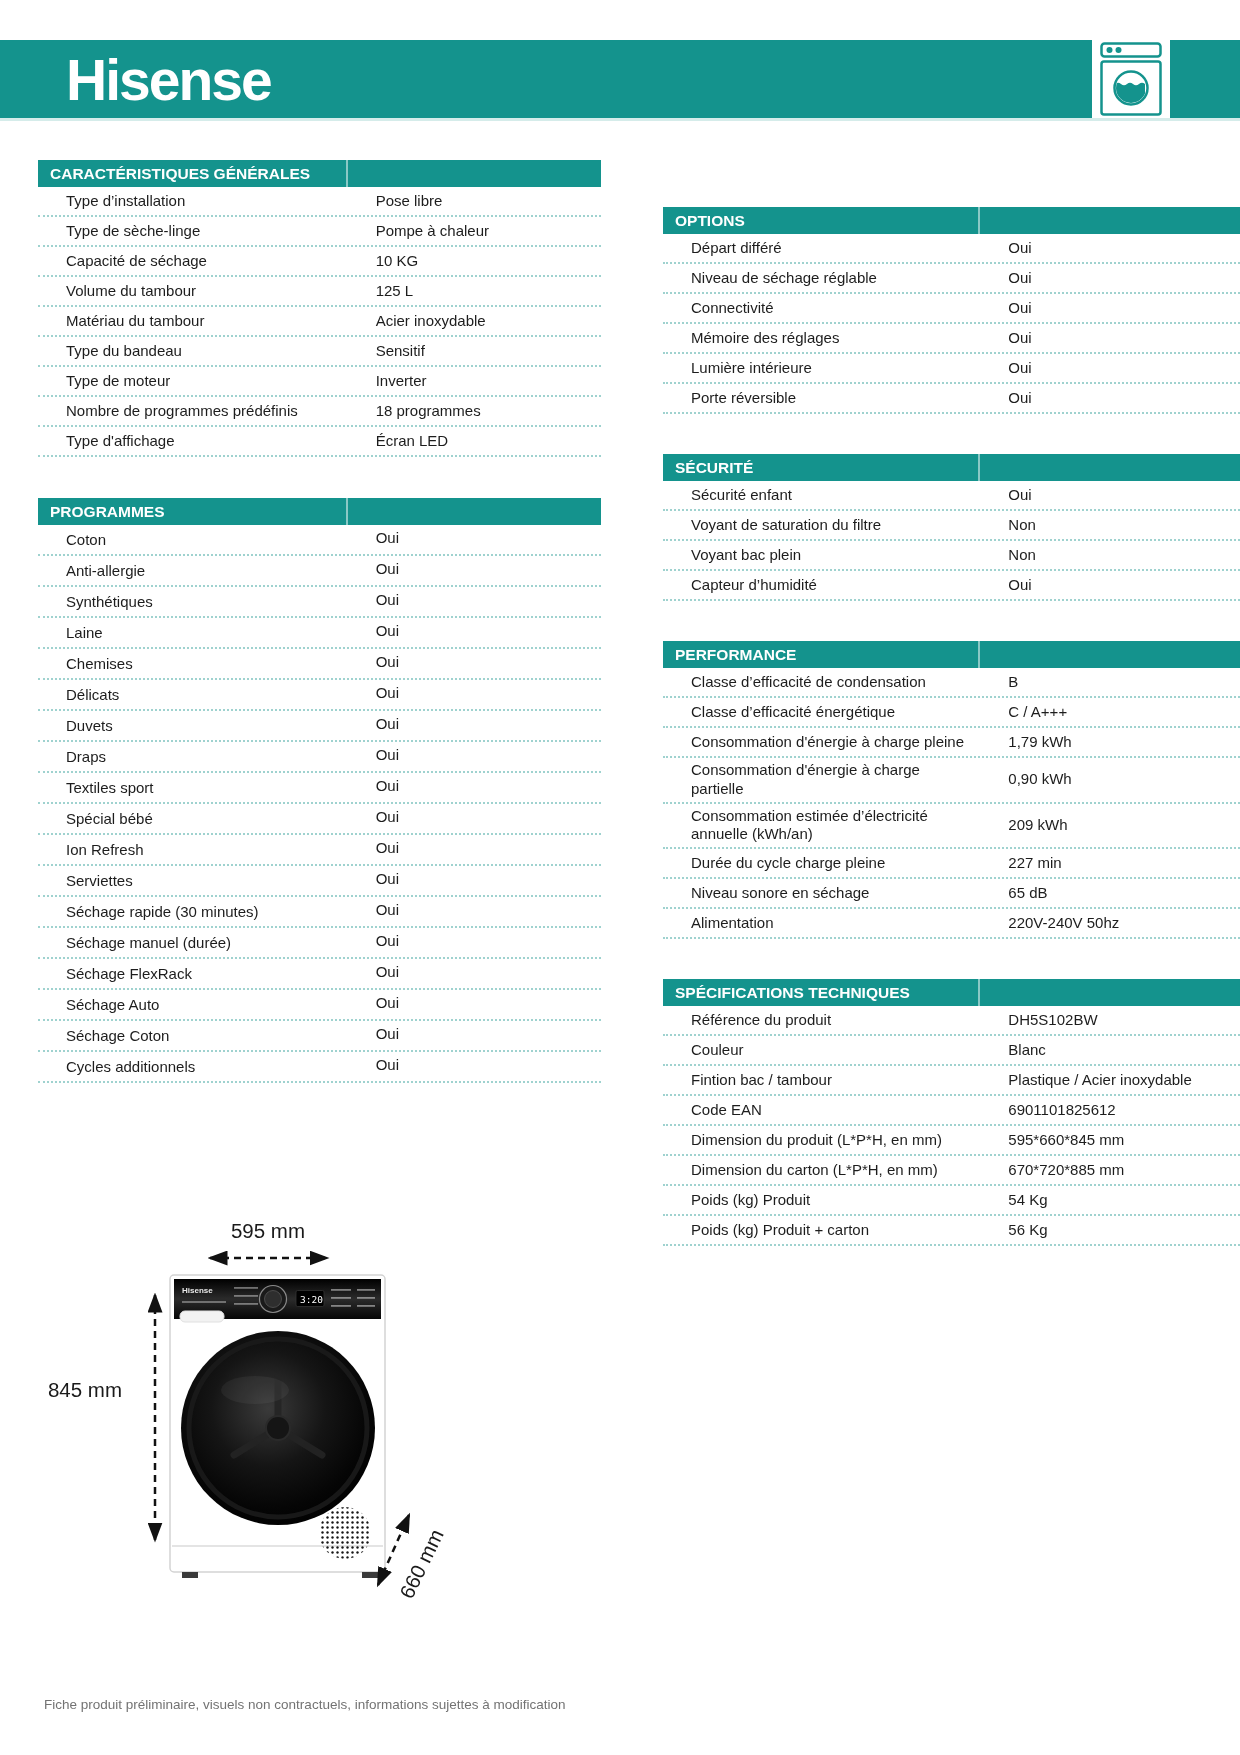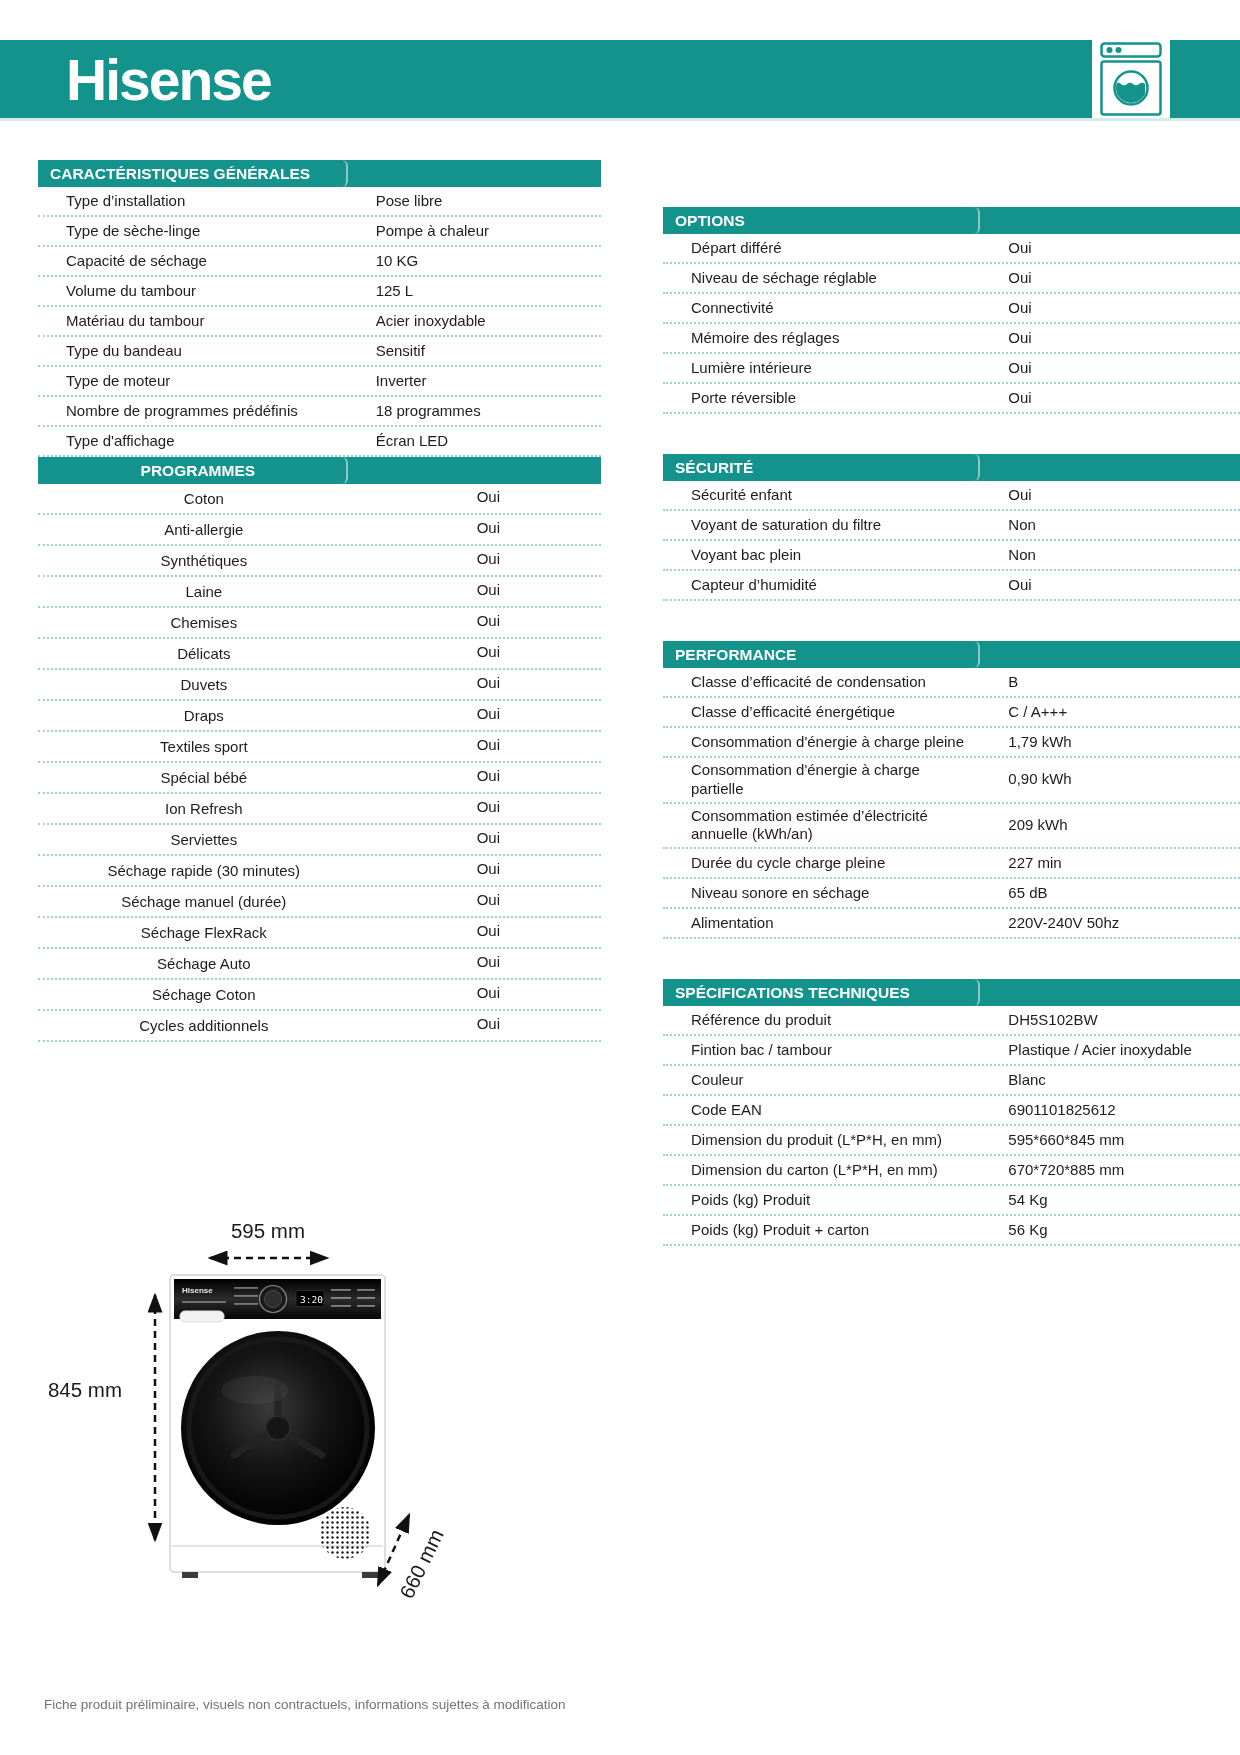--- a/index.html
+++ b/index.html
@@ -13,24 +13,24 @@
         box-shadow:0 3px 0 rgba(20,147,141,.18);}
   .logo{position:absolute;left:66px;top:47px;font-size:57px;font-weight:bold;color:#fff;letter-spacing:-2px;}
   .icon-box{position:absolute;left:1092px;top:40px;width:78px;height:78px;background:#fff;
             display:flex;align-items:center;justify-content:center;}
   
   .col{position:absolute;top:160px;}
   #col-left{left:38px;width:563px;}
   #col-right{left:663px;width:577px;margin-top:47px;}
   .spec-table{width:100%;}
   .gap40{margin-top:40px;}
-  .gap41{text-align:center;}
+  .gap41{margin-top:41px;}
   .thead{display:flex;height:27px;background:var(--teal);}
   .t-title{flex:0 0 55%;box-sizing:border-box;color:#fff;font-weight:bold;font-size:15.5px;
-           line-height:27px;padding-left:12px;border-right:2px solid rgba(255,255,255,.5);white-space:nowrap;border-radius:6px;}
+           line-height:27px;padding-left:12px;border-right:2px solid rgba(255,255,255,.5);white-space:nowrap;}
   .t-fill{flex:1;}
   .row{display:flex;min-height:30px;align-items:center;border-bottom:2px dotted var(--dot);box-sizing:border-box;}
   .cell{box-sizing:border-box;font-size:15px;line-height:1.25;}
   .label{flex:0 0 55%;padding:3px 6px 3px 28px;}
   .value{flex:1;padding:3px 0 3px 28px;}
   .programmes .row{min-height:31px;}
   .programmes .label{align-self:flex-end;padding-bottom:4px;}
   .programmes .value{align-self:flex-start;padding-top:4px;}
   
   #figure{position:absolute;left:30px;top:1205px;}
@@ -273,26 +273,26 @@
   <section class="spec-table gap40">
       <div class="thead">
         <span class="t-title">SPÉCIFICATIONS TECHNIQUES</span>
         <span class="t-fill"></span>
       </div>
       <div class="row">
         <div class="cell label">Référence du produit</div>
         <div class="cell value">DH5S102BW</div>
       </div>
       <div class="row">
+        <div class="cell label">Couleur</div>
+        <div class="cell value">Blanc</div>
+      </div>
+      <div class="row">
         <div class="cell label">Fintion bac / tambour</div>
         <div class="cell value">Plastique / Acier inoxydable</div>
-      </div>
-      <div class="row">
-        <div class="cell label">Couleur</div>
-        <div class="cell value">Blanc</div>
       </div>
       <div class="row">
         <div class="cell label">Code EAN</div>
         <div class="cell value">6901101825612</div>
       </div>
       <div class="row">
         <div class="cell label">Dimension du produit (L*P*H, en mm)</div>
         <div class="cell value">595*660*845 mm</div>
       </div>
       <div class="row">

